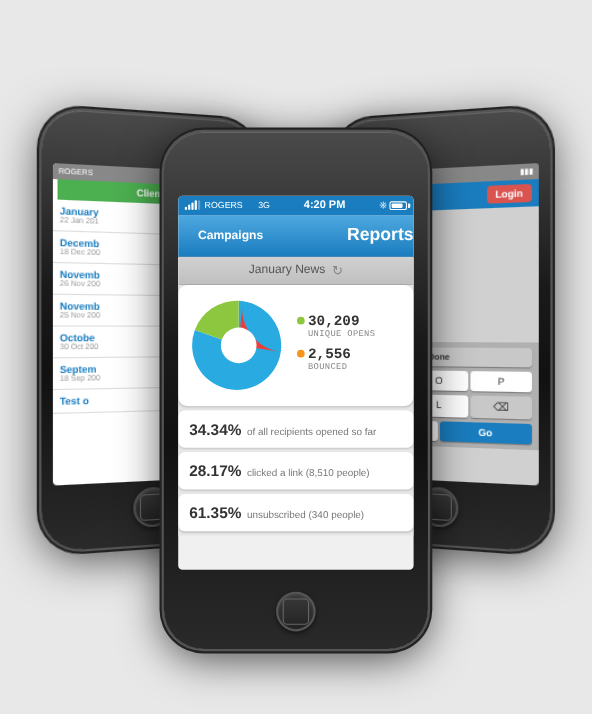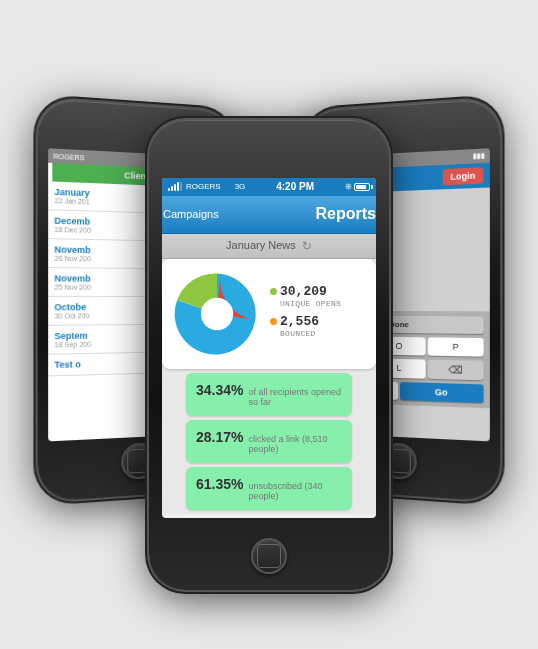--- a/index.html
+++ b/index.html
@@ -163,22 +163,22 @@
     .nav-bar {
       background: linear-gradient(180deg, #4ea8e0 0%, #1a7dbf 100%);
       display: flex;
       align-items: center;
       height: 38px;
       border-bottom: 1px solid #1565a0;
     }
     .nav-btn {
       color: #fff;
       font-size: 11px;
-      font-weight: 400;
-      padding: 0 1px;
+      font-weight: 700;
+      padding: 0 18px;
       height: 100%;
       display: flex;
       align-items: center;
       cursor: pointer;
     }
     .nav-title {
       flex: 1;
       text-align: right;
       color: #fff;
       font-size: 16px;
@@ -255,22 +255,22 @@
     }
     .legend-label {
       font-size: 8px;
       color: #888;
       text-transform: uppercase;
       letter-spacing: 0.3px;
     }
 
     
     .stat-row {
-      background: #86efac;
-      margin: 4px 24px;
+      background: #ffffff;
+      margin: 4px 0;
       border-radius: 6px;
       padding: 9px 10px;
       box-shadow: 0 1px 2px rgba(0,0,0,0.15);
       display: flex;
       align-items: baseline;
       gap: 5px;
       font-size: 9px;
     }
     .stat-percent {
       font-size: 14px;

